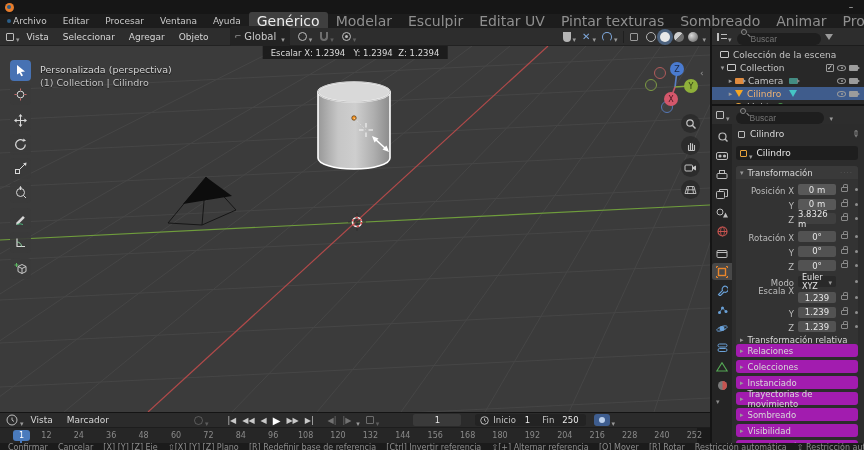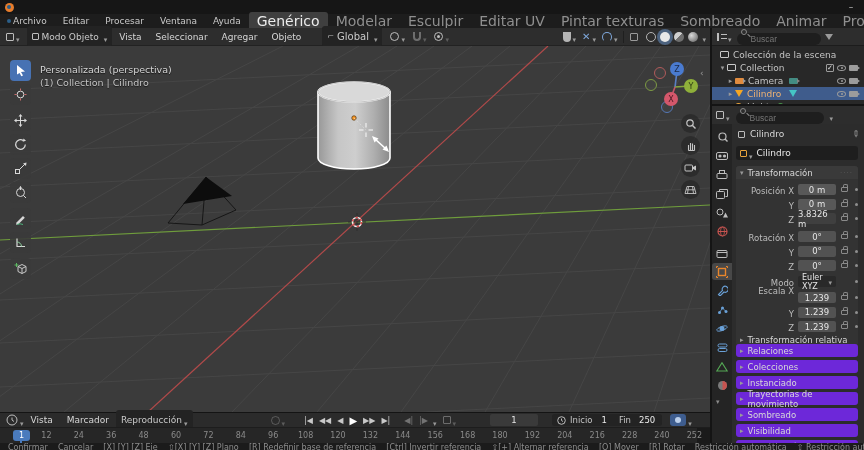--- a/index.html
+++ b/index.html
@@ -54,21 +54,21 @@
 .props{left:712px;top:106px;width:152px;height:337px;background:#2c2c2c}
 .tabcol{left:712px;top:106px;width:20px;height:337px;background:#242424}
 .tab{position:absolute;left:712px;width:20px;height:17px;display:flex;align-items:center;justify-content:center}
 .tab.active{background:#484848;border-radius:3px 0 0 3px}
 .plabel{position:absolute;color:#bdbdbd;font-size:8.5px;text-align:right;width:58px}
 .pfield{position:absolute;height:11px;border-radius:2px;background:#545454;color:#e6e6e6;font-size:8.5px;
   display:flex;align-items:center;justify-content:center}
 .lock{position:absolute;width:7px;height:5px;border:1px solid #8a8a8a;border-radius:1px}
 .lock::before{content:"";position:absolute;left:1px;top:-4px;width:3px;height:3px;border:1px solid #8a8a8a;border-bottom:none;border-radius:2px 2px 0 0}
 .kdot{position:absolute;width:3px;height:3px;border-radius:50%;background:#8f8f8f}
-.phead{position:absolute;left:736px;width:122px;height:13px;background:#6d28d9;border-radius:3px;
+.phead{position:absolute;left:736px;width:122px;height:13px;background:#a21caf;border-radius:3px;
   display:flex;align-items:center;color:#d8d8d8;font-size:8.5px}
 .phead::before{content:"▸";color:#9a9a9a;font-size:7px;margin:0 4px}
 .phead.open::before{content:"▾"}
 .phead .dd{margin-left:auto;margin-right:5px;color:#5d5d5d;font-size:7px;letter-spacing:1px}
 
 .tlh{left:0;top:412px;width:710px;height:15px;background:#2b2b2b;display:flex;align-items:center;border-top:1px solid #141414}
 .pb{color:#c9c9c9;font-size:8px;padding:0 3px}
 .tlr{left:0;top:427px;width:710px;height:16px;background:#262626;border-top:1px solid #1d1d1d}
 .tick{position:absolute;top:3px;transform:translateX(-50%);color:#8a8a8a;font-size:8px}
 .statusbar{left:0;top:443px;width:864px;height:7px;background:#1b1b1b;overflow:hidden}
@@ -102,25 +102,20 @@
   <span class="wtab">Animar</span>
   <span class="wtab">Procesamiento</span>
   <span class="wtab">Componer</span>
   <span class="wtab">Nodos de geometria</span>
 
 </div>
 
 <div class="abs vph">
   <span style="margin-left:6px" class="sqicon"></span>
   <span class="chev"></span>
-  <span class="pill" style="margin-left:7px">
-    <span class="sqicon" style="width:7px;height:7px"></span>
-    <span class="txt" style="font-size:9px;margin:0 3px">Modo Objeto</span>
-    <span class="chev"></span>
-  </span>
   <span class="vmenu">Vista</span>
   <span class="vmenu">Seleccionar</span>
   <span class="vmenu">Agregar</span>
   <span class="vmenu">Objeto</span>
   <span class="pill" style="margin-left:14px">
     <span style="color:#bdbdbd;font-size:8px">⌐</span>
     <span class="txt" style="font-size:10px;margin:0 3px">Global</span>
     <span class="chev"></span>
   </span>
   <span style="margin-left:8px;width:9px;height:9px;border:1px solid #bdbdbd;border-radius:50%;position:relative"></span>
@@ -220,20 +215,21 @@
 
     <g>
       <line x1="357" y1="167" x2="357" y2="185" stroke="#2e2e2e" stroke-width="1"></line>
       <line x1="348" y1="176" x2="366" y2="176" stroke="#2e2e2e" stroke-width="1"></line>
       <circle cx="357" cy="176" r="4.5" fill="none" stroke="#f0f0f0" stroke-width="1.6"></circle>
       <circle cx="357" cy="176" r="4.5" fill="none" stroke="#d84a4a" stroke-width="1.6" stroke-dasharray="2.4 2.4"></circle>
     </g>
   </svg>
 
   
+  <div class="abs scaleband">Escalar X: 1.2394   Y: 1.2394  Z: 1.2394</div>
   
   <div class="abs vplabel" style="left:40px;top:18px">Personalizada (perspectiva)</div>
   <div class="abs vplabel" style="left:40px;top:31px;color:#c4c4c4">(1) Collection | Cilindro</div>
 
   
   <div class="abs toolbtn active" style="top:14px">
     <svg width="13" height="13">
         <path d="M3 1 L11 7.5 L7 8 L9 11.5 L7.3 12.3 L5.6 8.9 L3 10.6 Z" fill="#fff"></path>
       </svg>
   </div>
@@ -595,24 +591,20 @@
   </div>
 
 <div class="abs tlh">
   <svg style="margin-left:6px" width="12" height="12">
       <circle cx="6" cy="6" r="5" fill="none" stroke="#bdbdbd"></circle>
       <path d="M6 3.5 V6 l2 1.5" fill="none" stroke="#bdbdbd"></path>
     </svg>
   <span class="chev"></span>
   <span class="vmenu">Vista</span>
   <span class="vmenu">Marcador</span>
-  <span class="pill">
-    <span class="txt" style="font-size:9px">Reproducción</span>
-      <span class="chev"></span>
-  </span>
   <span style="margin-left:78px;width:9px;height:9px;border-radius:50%;border:1.5px solid #8a8a8a;opacity:.5"></span>
   <span class="chev dim"></span>
   <span style="width:16px"></span>
   <span class="pb">|◀</span>
   <span class="pb">◀◀</span>
   <span class="pb">◀</span>
   <span class="pb" style="color:#ffffff;font-size:10px">▶</span>
   <span class="pb">▶▶</span>
   <span class="pb">▶|</span>
   <span style="width:8px"></span>

